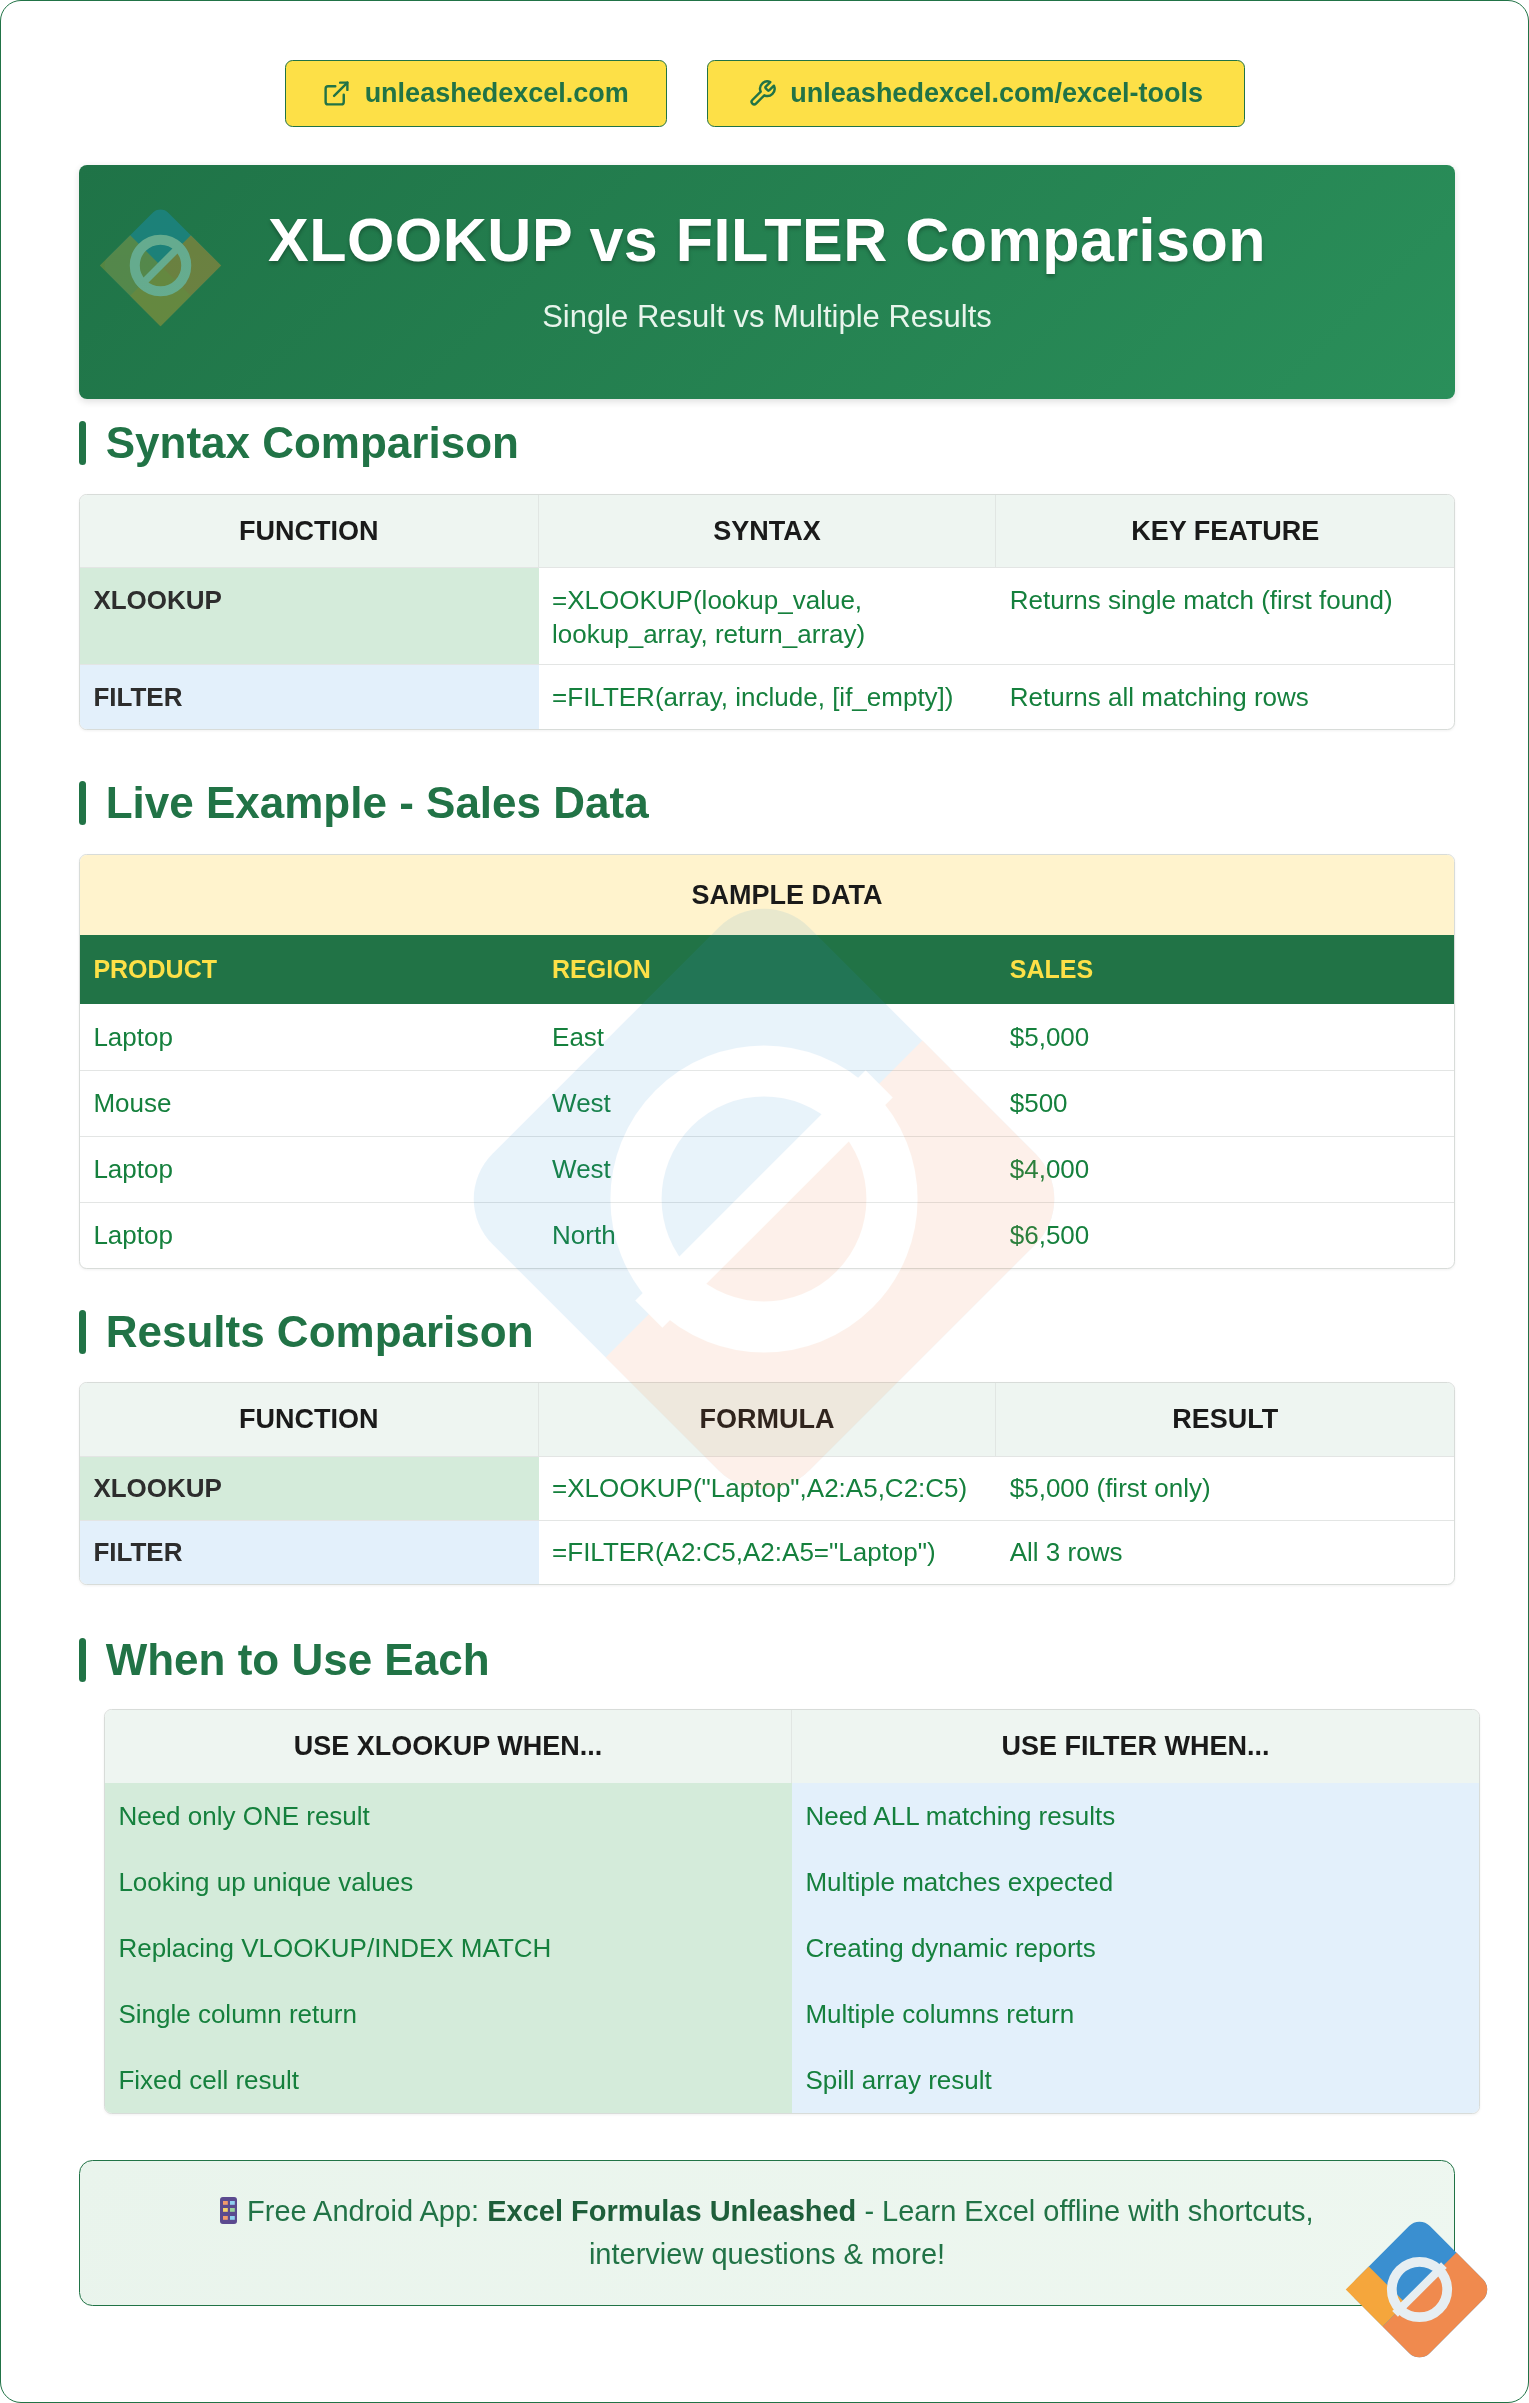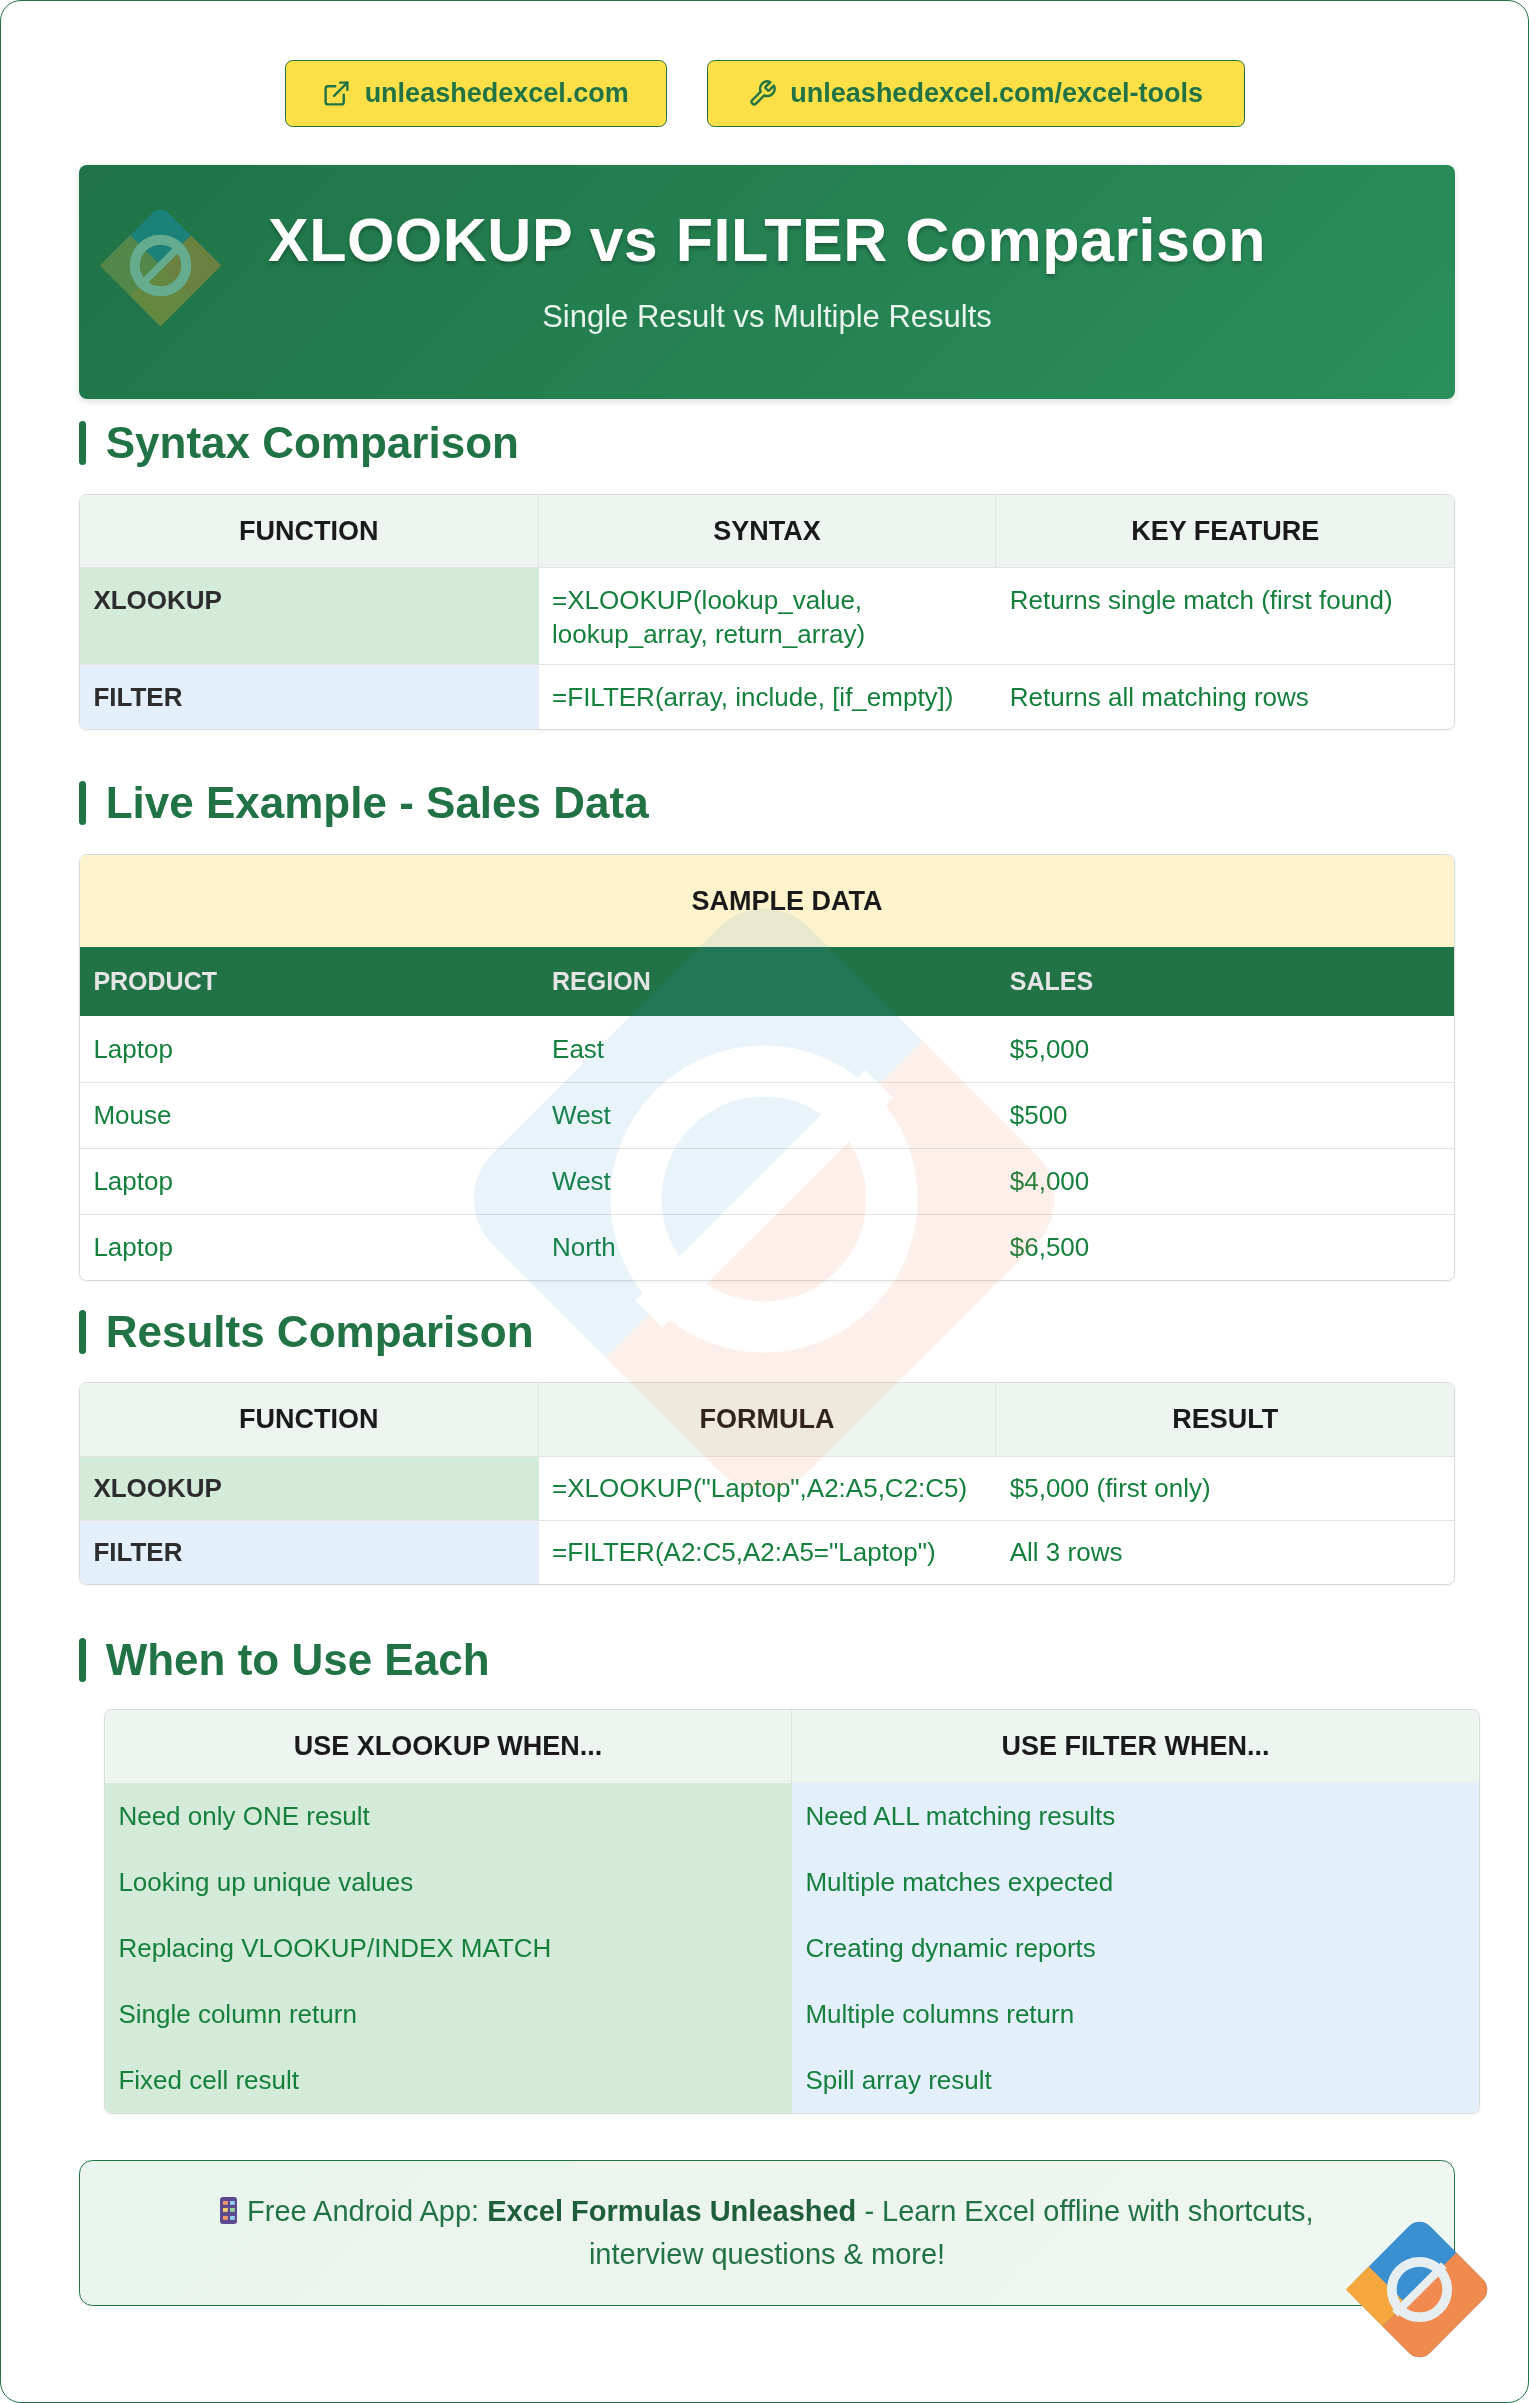--- a/index.html
+++ b/index.html
@@ -79,25 +79,25 @@
       justify-content: center; font-weight: bold; font-size: 27px; color: #1a1a1a;
       border-right: 1px solid #e1e6e3;
     }
     .hdr .cell:last-child { border-right: none; }
     .body-row { border-top: 1.9px solid #e3e5e4; }
     .cell.xl { background: #d4ebda; font-weight: bold; color: #2d2d2d; }
     .cell.fl { background: #e3f0fb; font-weight: bold; color: #2d2d2d; }
     .cell.top { align-items: flex-start; padding-top: 15.3px; line-height: 34px; }
 
     .sample-hdr {
-      height: 92px; background: #fff3cd; display: flex; align-items: center; justify-content: center;
+      height: 80px; background: #fff3cd; display: flex; align-items: center; justify-content: center;
       font-weight: bold; font-size: 27px; color: #1a1a1a; padding-left: 40px;
     }
     .green-hdr { height: 69px; background: #217346; }
-    .green-hdr .cell { color: #e5e5e5; font-weight: bold; font-size: 25px; }
+    .green-hdr .cell { color: #fde047; font-weight: bold; font-size: 25px; }
     .data-row { height: 66px; border-top: 1.9px solid #e3e5e4; }
 
     .use-body .cell { height: 66px; font-size: 26px; }
     .use-body .cell.l { background: #d4ebda; }
     .use-body .cell.r { background: #e3f0fb; }
 
     .footer-box {
       position: absolute; left: 79px; top: 2160px; width: 1376px; height: 146px;
       border: 1.9px solid #217346; border-radius: 13.4px;
       background: linear-gradient(135deg, #e9f4ec 0%, #eef7f0 100%);

